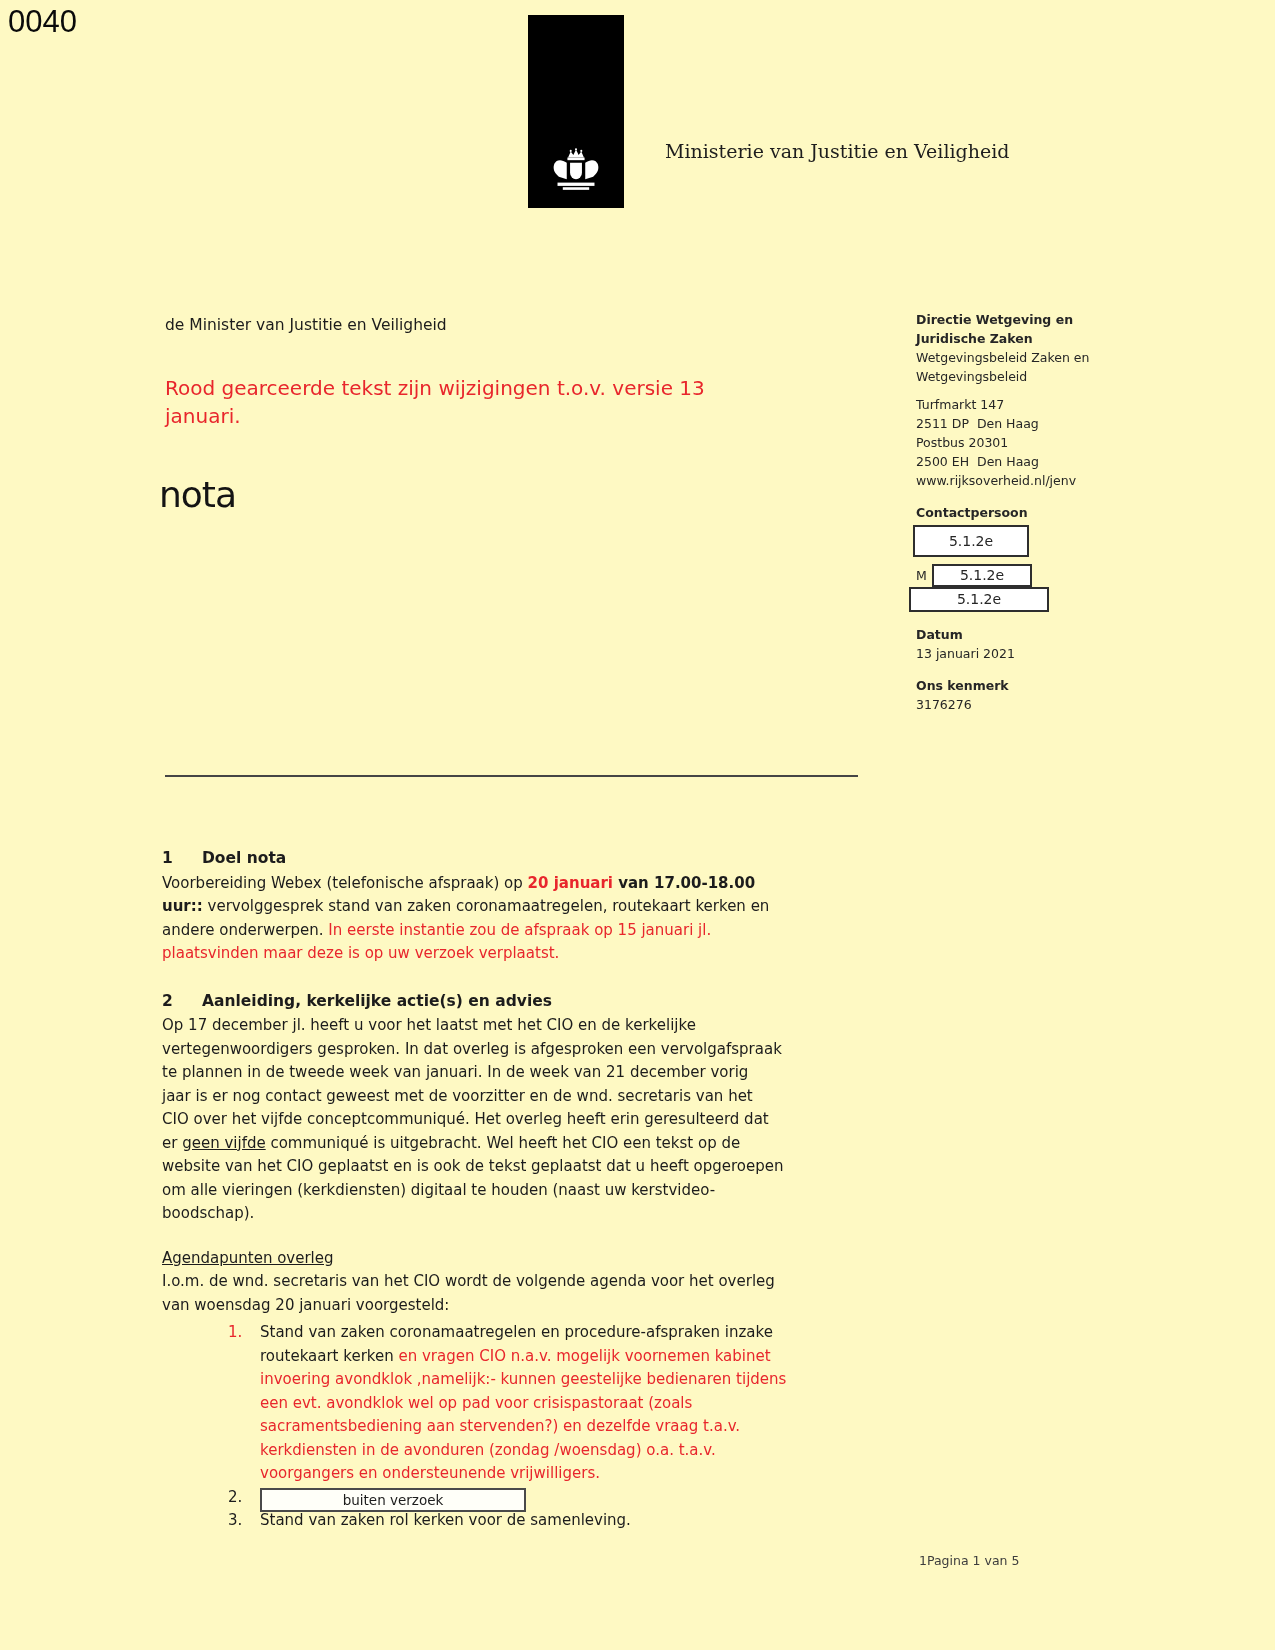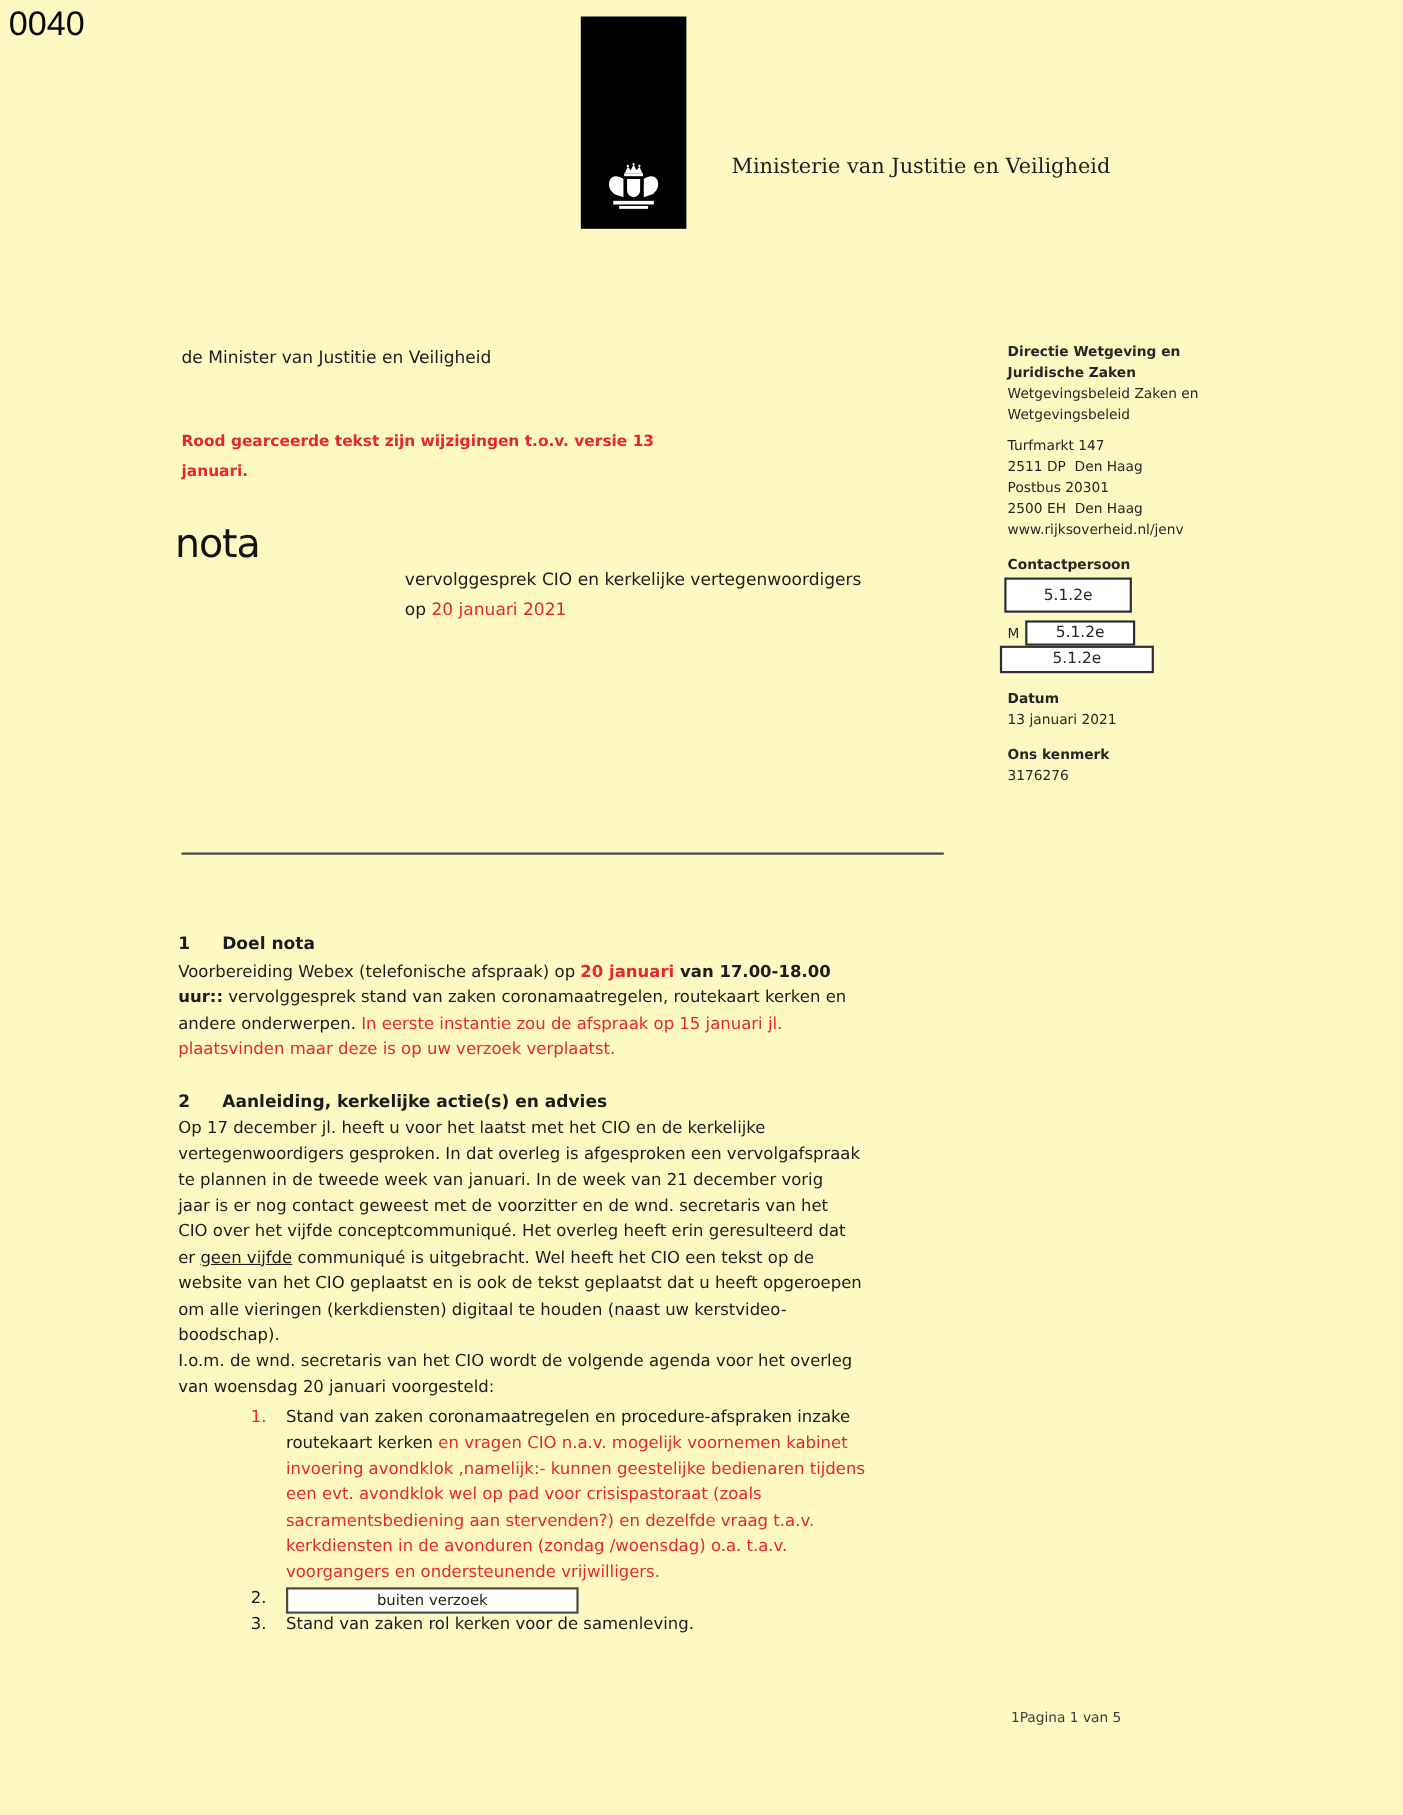--- a/index.html
+++ b/index.html
@@ -10,21 +10,21 @@
   .corner{position:absolute;left:8px;top:4px;font-size:31px;color:#0a0a0a;
           font-family:"Liberation Sans",sans-serif;}
 
   .logobar{position:absolute;left:528px;top:15px;width:96px;height:193px;background:#000;
            display:flex;align-items:flex-end;justify-content:center;
            padding-bottom:4px;box-sizing:border-box;}
   .ministry{position:absolute;left:665px;top:140px;font-family:"DejaVu Serif",serif;
             font-size:19px;color:#1e1e1e;}
 
   .addressee{position:absolute;left:165px;top:316px;font-size:15.5px;}
-  .rednotice{position:absolute;left:165px;top:387px;font-size:14px;line-height:28px;color:var(--red,#e8262c);font-weight:bold;}
+  .rednotice{position:absolute;left:165px;top:374px;font-size:20px;line-height:28px;color:var(--red,#e8262c);}
   .nota{position:absolute;left:159px;top:474px;font-size:36px;color:#141414;letter-spacing:-1px;}
   .subject{position:absolute;left:368px;top:514px;font-size:15.5px;line-height:27px;}
 
   .sidebar{position:absolute;left:916px;top:310px;width:185px;font-size:12.5px;
            line-height:19px;color:#262626;}
   .s-bold{font-weight:bold;}
   .s-addr{margin-top:9px;}
   .s-label{margin-top:13px;}
   .redbox{border:2px solid #2e2e2e;text-align:center;font-size:14px;background:#fff;box-sizing:content-box;}
   .box1{width:112px;height:28px;line-height:28px;margin-left:-3px;margin-top:3px;}
@@ -81,22 +81,20 @@
       </g>
     </svg>
   </div>
 
   <div class="ministry">Ministerie van Justitie en Veiligheid</div>
 
   <div class="addressee prewrap">de Minister van Justitie en Veiligheid</div>
   <div class="rednotice prewrap">Rood gearceerde tekst zijn wijzigingen t.o.v. versie 13
 januari.</div>
   <div class="nota">nota</div>
-  <div class="subject prewrap"><span>vervolggesprek CIO en kerkelijke vertegenwoordigers
-op </span><span class="seg-r">20 januari 2021</span></div>
 
   <aside class="sidebar">
     <div class="s-bold prewrap">Directie Wetgeving en
 Juridische Zaken</div>
     <div class="prewrap">Wetgevingsbeleid Zaken en
 Wetgevingsbeleid</div>
     <div class="s-addr">
       <div>Turfmarkt 147</div>
       <div>2511 DP&nbsp; Den Haag</div>
       <div>Postbus 20301</div>
@@ -135,20 +133,21 @@
     <p class="body prewrap"><span>Op 17 december jl. heeft u voor het laatst met het CIO en de kerkelijke
 vertegenwoordigers gesproken. In dat overleg is afgesproken een vervolgafspraak
 te plannen in de tweede week van januari. In de week van 21 december vorig
 jaar is er nog contact geweest met de voorzitter en de wnd. secretaris van het
 CIO over het vijfde conceptcommuniqué. Het overleg heeft erin geresulteerd dat
 er </span><span class="seg-u">geen vijfde</span><span> communiqué is uitgebracht. Wel heeft het CIO een tekst op de
 website van het CIO geplaatst en is ook de tekst geplaatst dat u heeft opgeroepen
 om alle vieringen (kerkdiensten) digitaal te houden (naast uw kerstvideo-
 boodschap).</span></p>
 
+    <div class="agenda-h">Agendapunten overleg</div>
     <p class="body prewrap agenda-intro">I.o.m. de wnd. secretaris van het CIO wordt de volgende agenda voor het overleg
 van woensdag 20 januari voorgesteld:</p>
 
     <div class="olist">
       <div class="oitem">
         <span class="onum red">1.</span>
         <div class="ocontent prewrap"><span>Stand van zaken coronamaatregelen en procedure-afspraken inzake
 routekaart kerken </span><span class="seg-r">en vragen CIO n.a.v. mogelijk voornemen kabinet
 invoering avondklok ,namelijk:- kunnen geestelijke bedienaren tijdens
 een evt. avondklok wel op pad voor crisispastoraat (zoals

